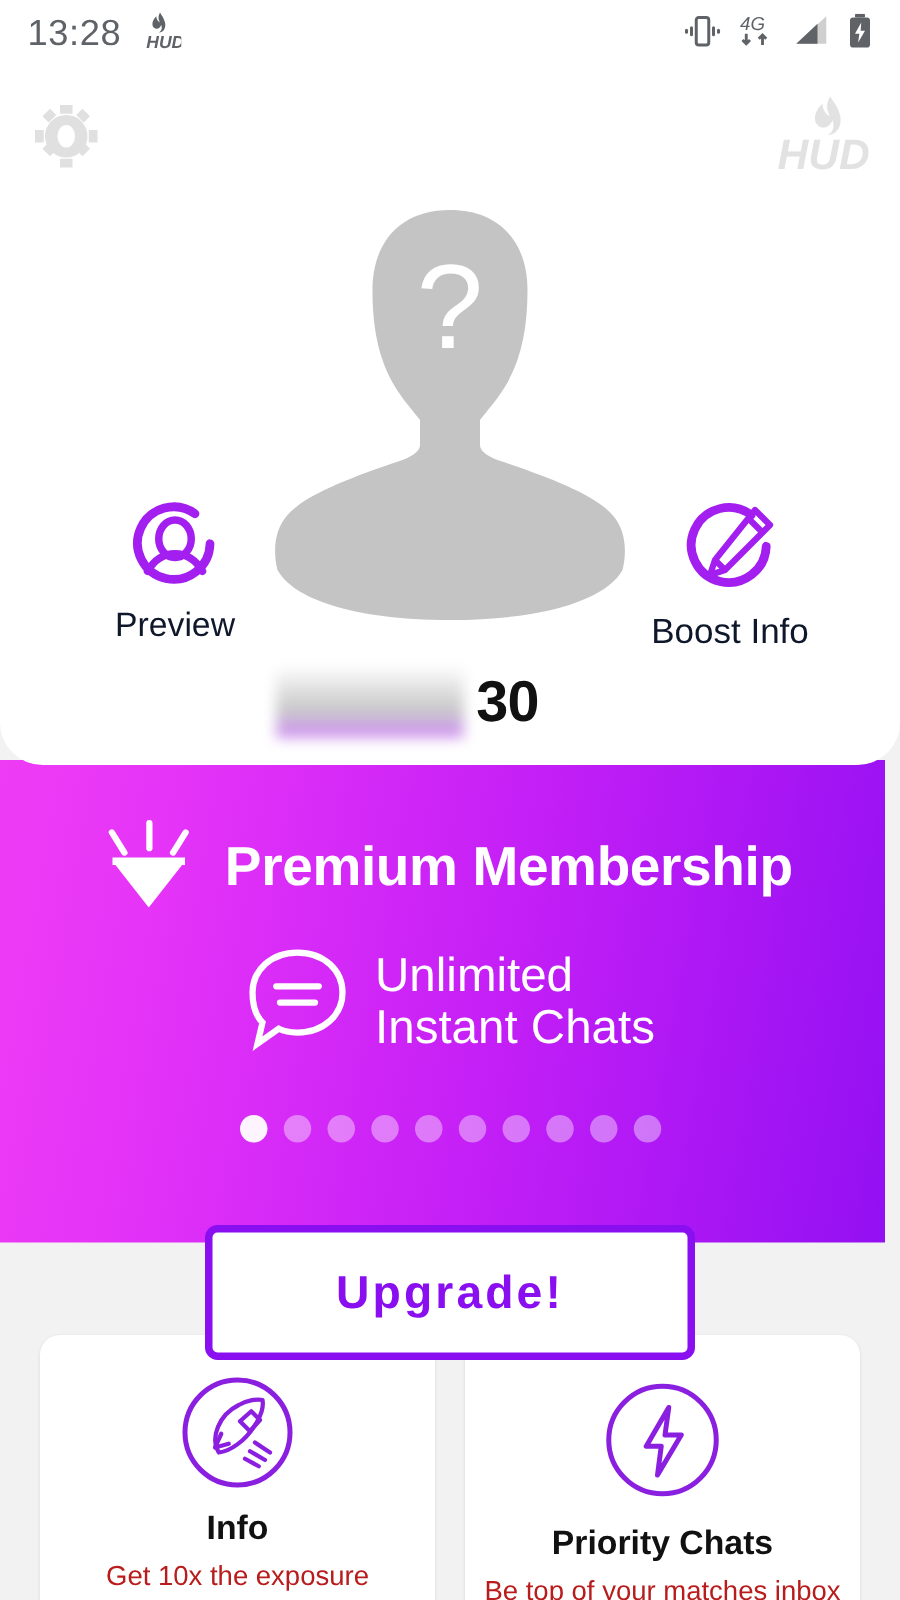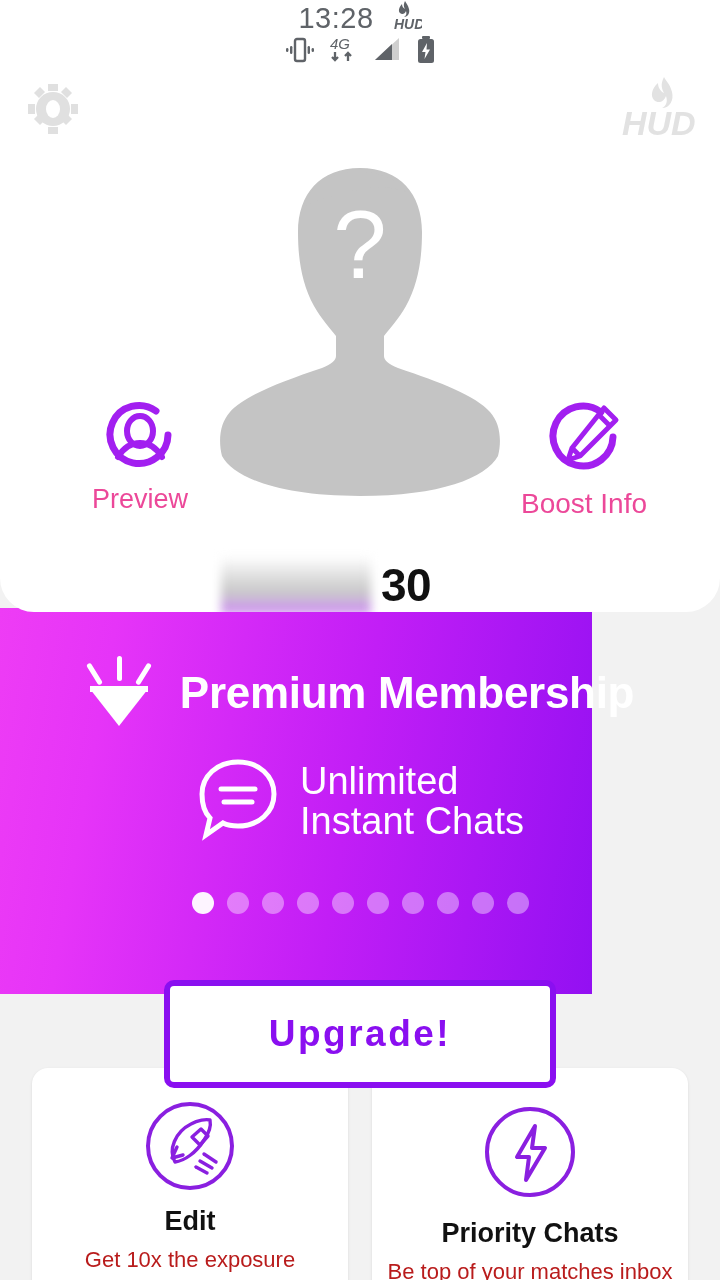--- a/index.html
+++ b/index.html
@@ -10,21 +10,20 @@
     overflow: hidden;
   }
   .screen { position: relative; width: 720px; height: 1280px; background: #f2f2f2; }
 
   
   .statusbar {
     position: absolute; top: 0; left: 0; width: 720px; height: 54px;
     background: #ffffff;
     display: flex; align-items: center; justify-content: space-between;
     padding: 0 22px;
-    flex-direction: column;
   }
   .sb-left { display: flex; align-items: center; gap: 18px; }
   .sb-time { font-size: 29px; color: #5f6368; letter-spacing: 0.5px; }
   .sb-right { display: flex; align-items: center; gap: 13px; }
   .sb-icon { display: block; font-style: italic; }
 
   
   .profile-card {
     position: absolute; top: 0; left: 0; width: 720px; height: 612px;
     background: #ffffff;
@@ -46,39 +45,39 @@
     width: 300px; height: 340px;
   }
 
   
   .action {
     position: absolute; display: flex; flex-direction: column;
     align-items: center; gap: 6px;
   }
   .action.preview { left: 40px; top: 400px; width: 200px; }
   .action.edit { right: 36px; top: 400px; width: 200px; }
-  .action-label { font-size: 27px; color: #ec4899; }
+  .action-label { font-size: 27px; color: #0f172a; }
   .action.edit .action-label { font-size: 28px; }
 
   
   .name-row {
-    position: absolute; top: 556px; left: 0; width: 652px;
+    position: absolute; top: 532px; left: 0; width: 652px;
     display: flex; align-items: center; justify-content: center;
   }
   .name-blur {
     width: 150px; height: 58px;
     background: linear-gradient(180deg,#ffffff 0%,#d9d9d9 42%,#c9c9c9 62%,#cda2e8 88%,#c97bee 100%);
     filter: blur(5px);
     margin-right: 10px;
   }
   .age { font-size: 46px; font-weight: bold; color: #111; letter-spacing: -0.5px; }
 
   
   .banner {
-    position: absolute; top: 608px; left: 0; width: 592px; height: 386px;
+    position: absolute; top: 608px; left: 0; width: 708px; height: 386px;
     background: linear-gradient(100deg, #ee3cf5 0%, #e634f8 18%, #c21ef6 58%, #9310f2 100%);
     z-index: 1;
   }
   .banner-title-row {
     position: absolute; top: 48px; left: 0; width: 720px;
     display: flex; align-items: center; justify-content: center; gap: 28px;
   }
   .banner-title {
     font-size: 44px; font-weight: bold; color: #ffffff; letter-spacing: -0.3px;
   }
@@ -312,21 +311,21 @@
           <g fill="none" stroke="#8a1fe0" stroke-width="3.4" stroke-linejoin="round" stroke-linecap="round">
             <path d="M31 62 C24 50 31 32 47 24 C54 20 62 19 66 20 C67 25 65 33 60 40 C52 53 40 61 31 62 Z"></path>
             <path d="M57 29 L64 36 L56 45 L48 37 Z"></path>
             <path d="M33 47 L28 58 L39 55"></path>
             <path d="M60 54 L72 62"></path>
             <path d="M56 61 L68 68"></path>
             <path d="M52 67 L63 73"></path>
           </g>
         </svg>
       </span>
-      <span class="perk-title">Edit</span>
+      <span class="perk-title">Info</span>
       <span class="perk-sub">Get 10x the exposure</span>
     </div>
 
     <div class="perk-card priority">
       <span class="perk-icon">
         <svg width="96" height="96" viewBox="0 0 96 96">
           <circle cx="48" cy="48" r="43" fill="none" stroke="#8a1fe0" stroke-width="4"></circle>
           <path d="M53 22 L35 53 H47 L44 76 L63 44 H50 Z" fill="none" stroke="#8a1fe0" stroke-width="4" stroke-linejoin="round"></path>
         </svg>
       </span>

